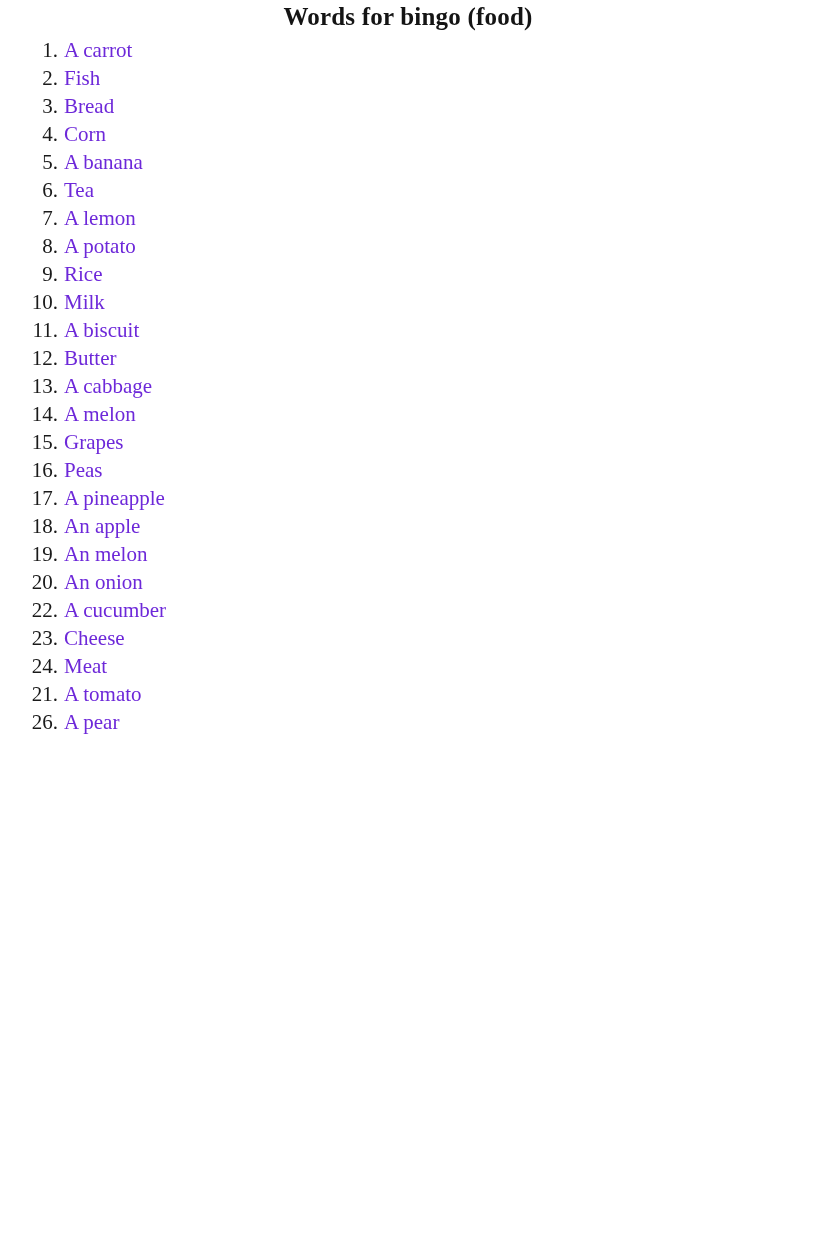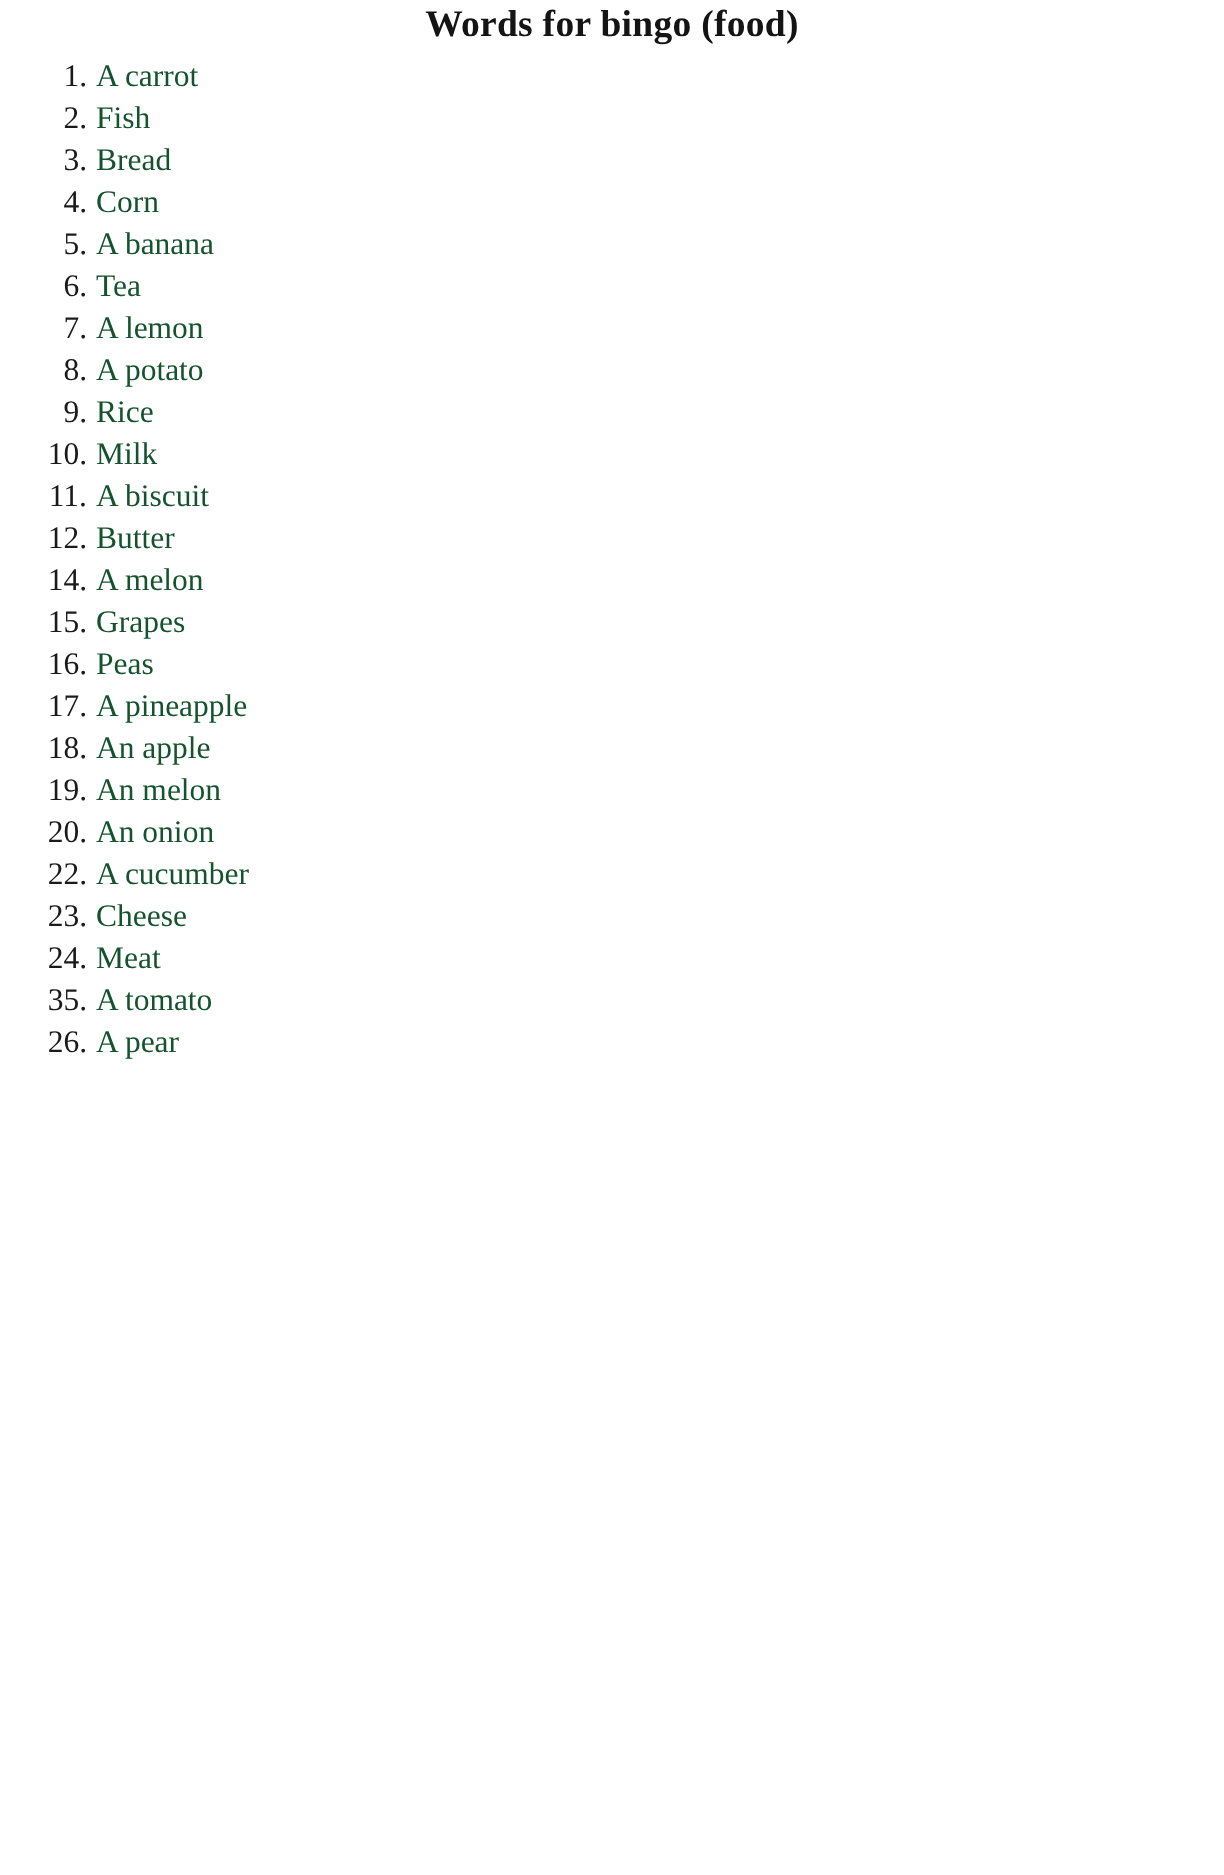--- a/index.html
+++ b/index.html
@@ -50,21 +50,21 @@
   }
   .item-number {
     width: 58px;
     text-align: right;
     flex: 0 0 58px;
     color: #1a1a1a;
   }
   .item-label {
     padding-left: 6px;
     white-space: nowrap;
-    color: #14532d;
+    color: #6d28d9;
   }
 </style>
 </head>
 <body>
 
 <div class="page">
 
   <div class="doc-title">Words for bingo (food)</div>
 
   <ul class="word-list">
@@ -110,20 +110,24 @@
       </li>
       <li class="word-item">
         <span class="item-number">11.</span>
         <span class="item-label">A biscuit</span>
       </li>
       <li class="word-item">
         <span class="item-number">12.</span>
         <span class="item-label">Butter</span>
       </li>
       <li class="word-item">
+        <span class="item-number">13.</span>
+        <span class="item-label">A cabbage</span>
+      </li>
+      <li class="word-item">
         <span class="item-number">14.</span>
         <span class="item-label">A melon</span>
       </li>
       <li class="word-item">
         <span class="item-number">15.</span>
         <span class="item-label">Grapes</span>
       </li>
       <li class="word-item">
         <span class="item-number">16.</span>
         <span class="item-label">Peas</span>
@@ -150,21 +154,21 @@
       </li>
       <li class="word-item">
         <span class="item-number">23.</span>
         <span class="item-label">Cheese</span>
       </li>
       <li class="word-item">
         <span class="item-number">24.</span>
         <span class="item-label">Meat</span>
       </li>
       <li class="word-item">
-        <span class="item-number">35.</span>
+        <span class="item-number">21.</span>
         <span class="item-label">A tomato</span>
       </li>
       <li class="word-item">
         <span class="item-number">26.</span>
         <span class="item-label">A pear</span>
       </li>
     </ul>
 
 </div>
 

